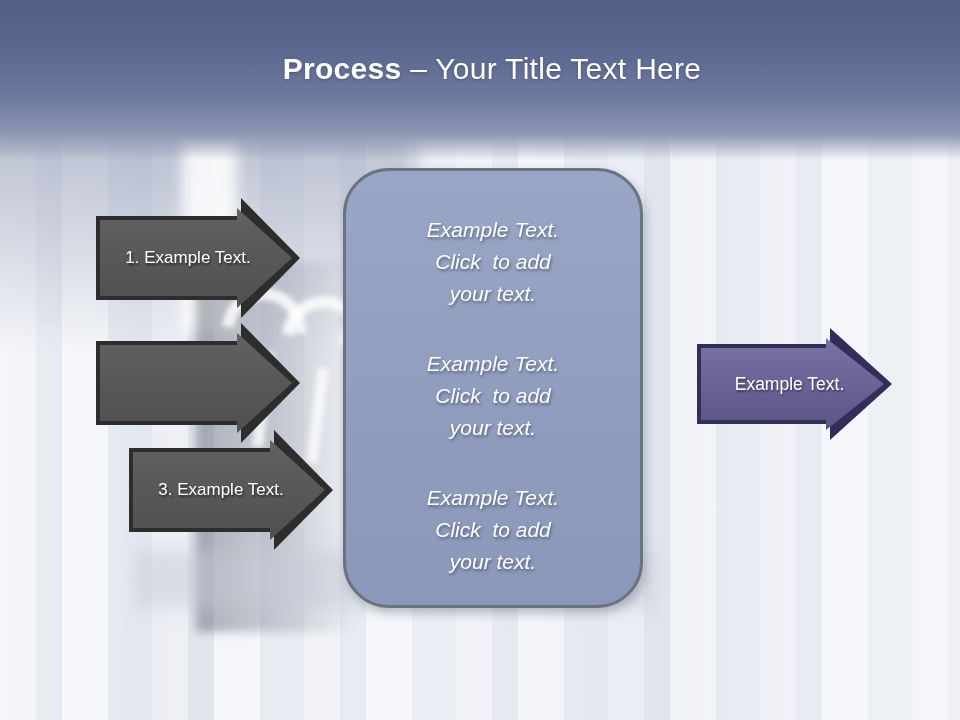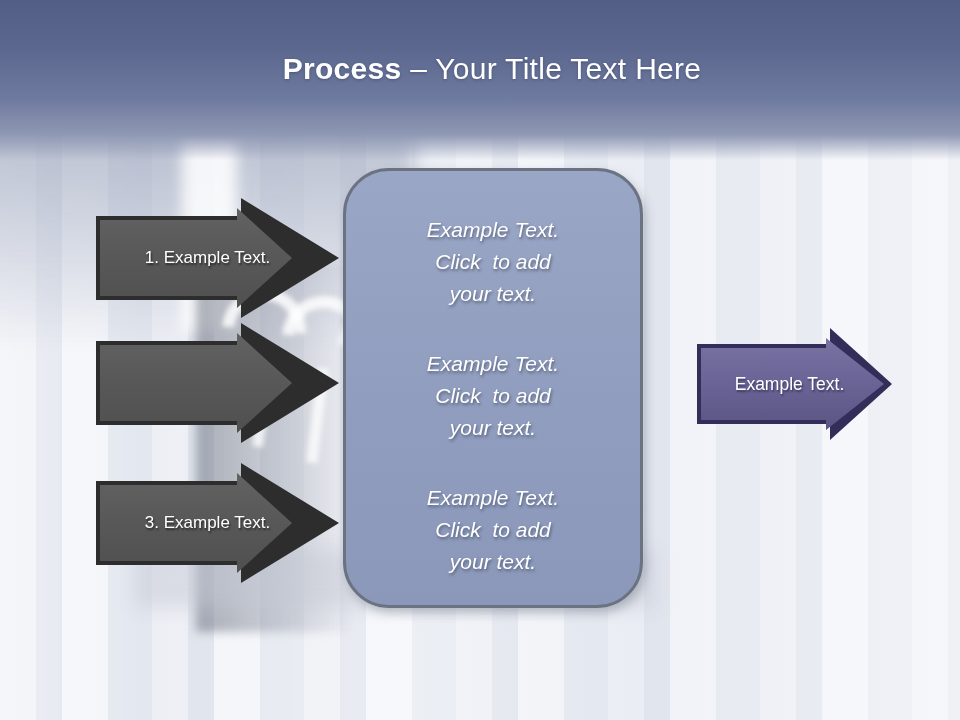--- a/index.html
+++ b/index.html
@@ -55,22 +55,22 @@
     background:linear-gradient(180deg,
       #525e85 0%, #5b678e 30%, #6e7a9f 62%, #8f98b4 84%, rgba(222,226,235,0) 100%);
   }
   .title{
     position:absolute;top:52px;left:0;right:0;text-align:center;
     color:#ffffff;font-size:30px;letter-spacing:.3px;
     text-shadow:0 1px 3px rgba(25,35,60,.35);
   }
   .title .bold{font-weight:bold;margin-left:24px;}
   
-  .step{position:absolute;left:96px;width:204px;height:120px;padding-left:39px;}
-  .step-1{top:198px;} .step-2{top:323px;} .step-3{top:463px;}
+  .step{position:absolute;left:96px;width:204px;height:120px;}
+  .step-1{top:198px;} .step-2{top:323px;} .step-3{top:430px;margin-left:33px;}
   .shape-outer{
     position:absolute;inset:0;background:#2d2d2d;
     clip-path:polygon(0 18px,145px 18px,145px 0,100% 50%,145px 100%,145px 102px,0 102px);
     filter:drop-shadow(3px 4px 4px rgba(55,60,75,.5));
   }
   .shape-inner{
     position:absolute;inset:0;
     background:linear-gradient(180deg,#646464 0%,#595959 45%,#4e4e4e 100%);
     clip-path:polygon(4px 22px,141px 22px,141px 10px,196px 60px,141px 110px,141px 98px,4px 98px);
   }

